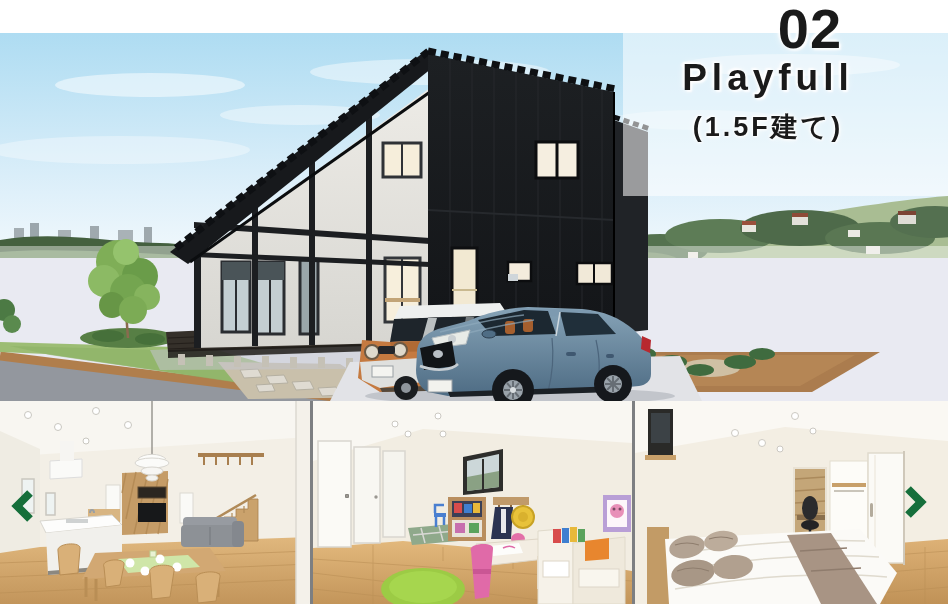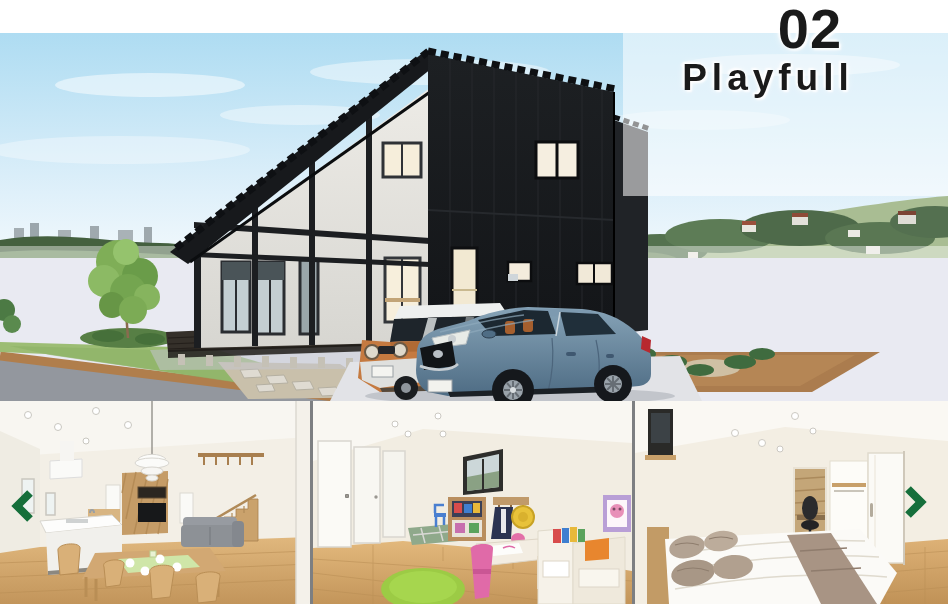--- a/index.html
+++ b/index.html
@@ -294,20 +294,21 @@
         <path d="M613,376 L613,392 M605,384 L621,384 M607,378 L619,390 M619,378 L607,390" stroke="#666d74" stroke-width="2"></path>
       </g>
 
       <rect x="623" y="33" width="325" height="163" fill="#ffffff" opacity="0.55"></rect>
     </svg>
   </figure>
 
   <header class="hero-label">
     <div class="num">02</div>
     <div class="title">Playfull</div>
+    <div class="subtitle">(1.5F建て)</div>
   </header>
 
   <div class="thumbs">
 
     <figure class="t1">
       <svg viewBox="0 0 310 203" preserveAspectRatio="none">
         <defs>
           <linearGradient id="floor1" x1="0" y1="0" x2="0" y2="1">
             <stop offset="0" stop-color="#e0b77d"></stop>
               <stop offset="1" stop-color="#c2955b"></stop>

